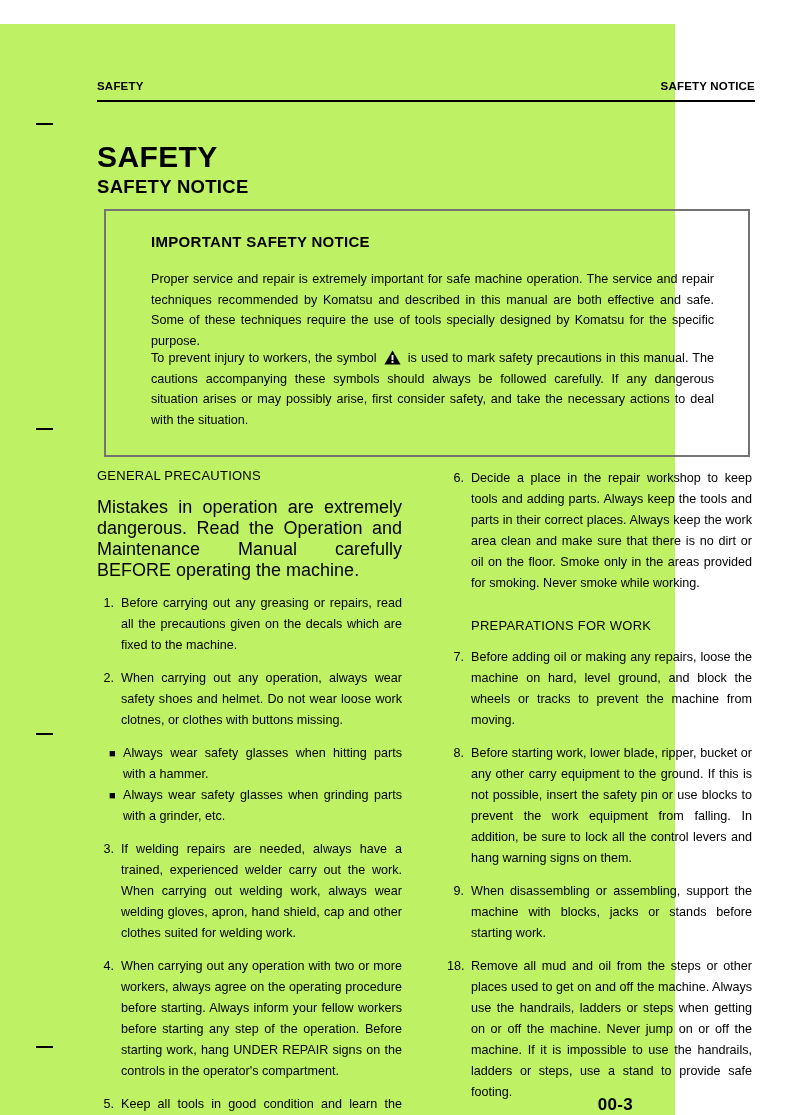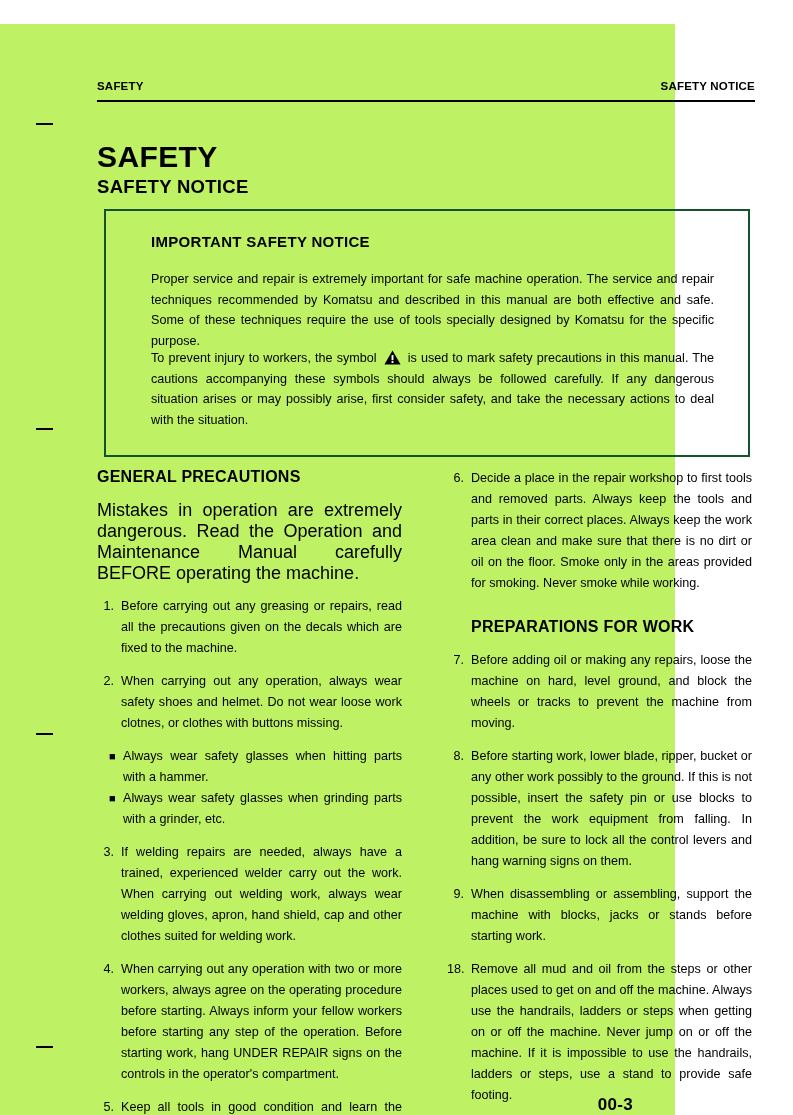--- a/index.html
+++ b/index.html
@@ -80,21 +80,21 @@
     line-height: 1;
   }
 
   
   .notice-box {
     position: absolute;
     left: 104px;
     top: 185px;
     width: 646px;
     height: 248px;
-    border: 2px solid #14532d;
+    border: 2px solid #737373;
     box-sizing: border-box;
   }
   .notice-title {
     position: absolute;
     left: 45px;
     top: 22px;
     font-size: 15px;
     font-weight: bold;
     letter-spacing: .3px;
   }
@@ -135,22 +135,22 @@
   
   .col {
     position: absolute;
     top: 444px;
     width: 305px;
   }
   .col-left  { left: 97px; }
   .col-right { left: 447px; }
 
   .sec-head {
-    font-size: 16px;
-    font-weight: bold;
+    font-size: 13px;
+    font-weight: normal;
     letter-spacing: .25px;
     margin: 0 0 14px 0;
   }
   .sec-head.spaced-top { margin-top: 24px; padding-left: 24px; }
 
   .para {
     font-size: 18px;
     line-height: 21px;
     text-align: justify;
     margin: 0 0 12px 0;
@@ -282,33 +282,33 @@
 
     <div class="num-item">
       <span class="num">5.</span>
       <span class="body">Keep all tools in good condition and learn the correct way to use them.</span>
     </div>
   </div>
 
   <div class="col col-right">
     <div class="num-item">
       <span class="num">6.</span>
-      <span class="body">Decide a place in the repair workshop to first tools and removed parts. Always keep the tools and parts in their correct places. Always keep the work area clean and make sure that there is no dirt or oil on the floor. Smoke only in the areas provided for smoking. Never smoke while working.</span>
+      <span class="body">Decide a place in the repair workshop to keep tools and adding parts. Always keep the tools and parts in their correct places. Always keep the work area clean and make sure that there is no dirt or oil on the floor. Smoke only in the areas provided for smoking. Never smoke while working.</span>
     </div>
 
     <div class="sec-head spaced-top">PREPARATIONS FOR WORK</div>
 
     <div class="num-item">
       <span class="num">7.</span>
       <span class="body">Before adding oil or making any repairs, loose the machine on hard, level ground, and block the wheels or tracks to prevent the machine from moving.</span>
     </div>
 
     <div class="num-item">
       <span class="num">8.</span>
-      <span class="body">Before starting work, lower blade, ripper, bucket or any other work possibly to the ground. If this is not possible, insert the safety pin or use blocks to prevent the work equipment from falling. In addition, be sure to lock all the control levers and hang warning signs on them.</span>
+      <span class="body">Before starting work, lower blade, ripper, bucket or any other carry equipment to the ground. If this is not possible, insert the safety pin or use blocks to prevent the work equipment from falling. In addition, be sure to lock all the control levers and hang warning signs on them.</span>
     </div>
 
     <div class="num-item">
       <span class="num">9.</span>
       <span class="body">When disassembling or assembling, support the machine with blocks, jacks or stands before starting work.</span>
     </div>
 
     <div class="num-item">
       <span class="num">18.</span>
       <span class="body">Remove all mud and oil from the steps or other places used to get on and off the machine. Always use the handrails, ladders or steps when getting on or off the machine. Never jump on or off the machine. If it is impossible to use the handrails, ladders or steps, use a stand to provide safe footing.</span>

